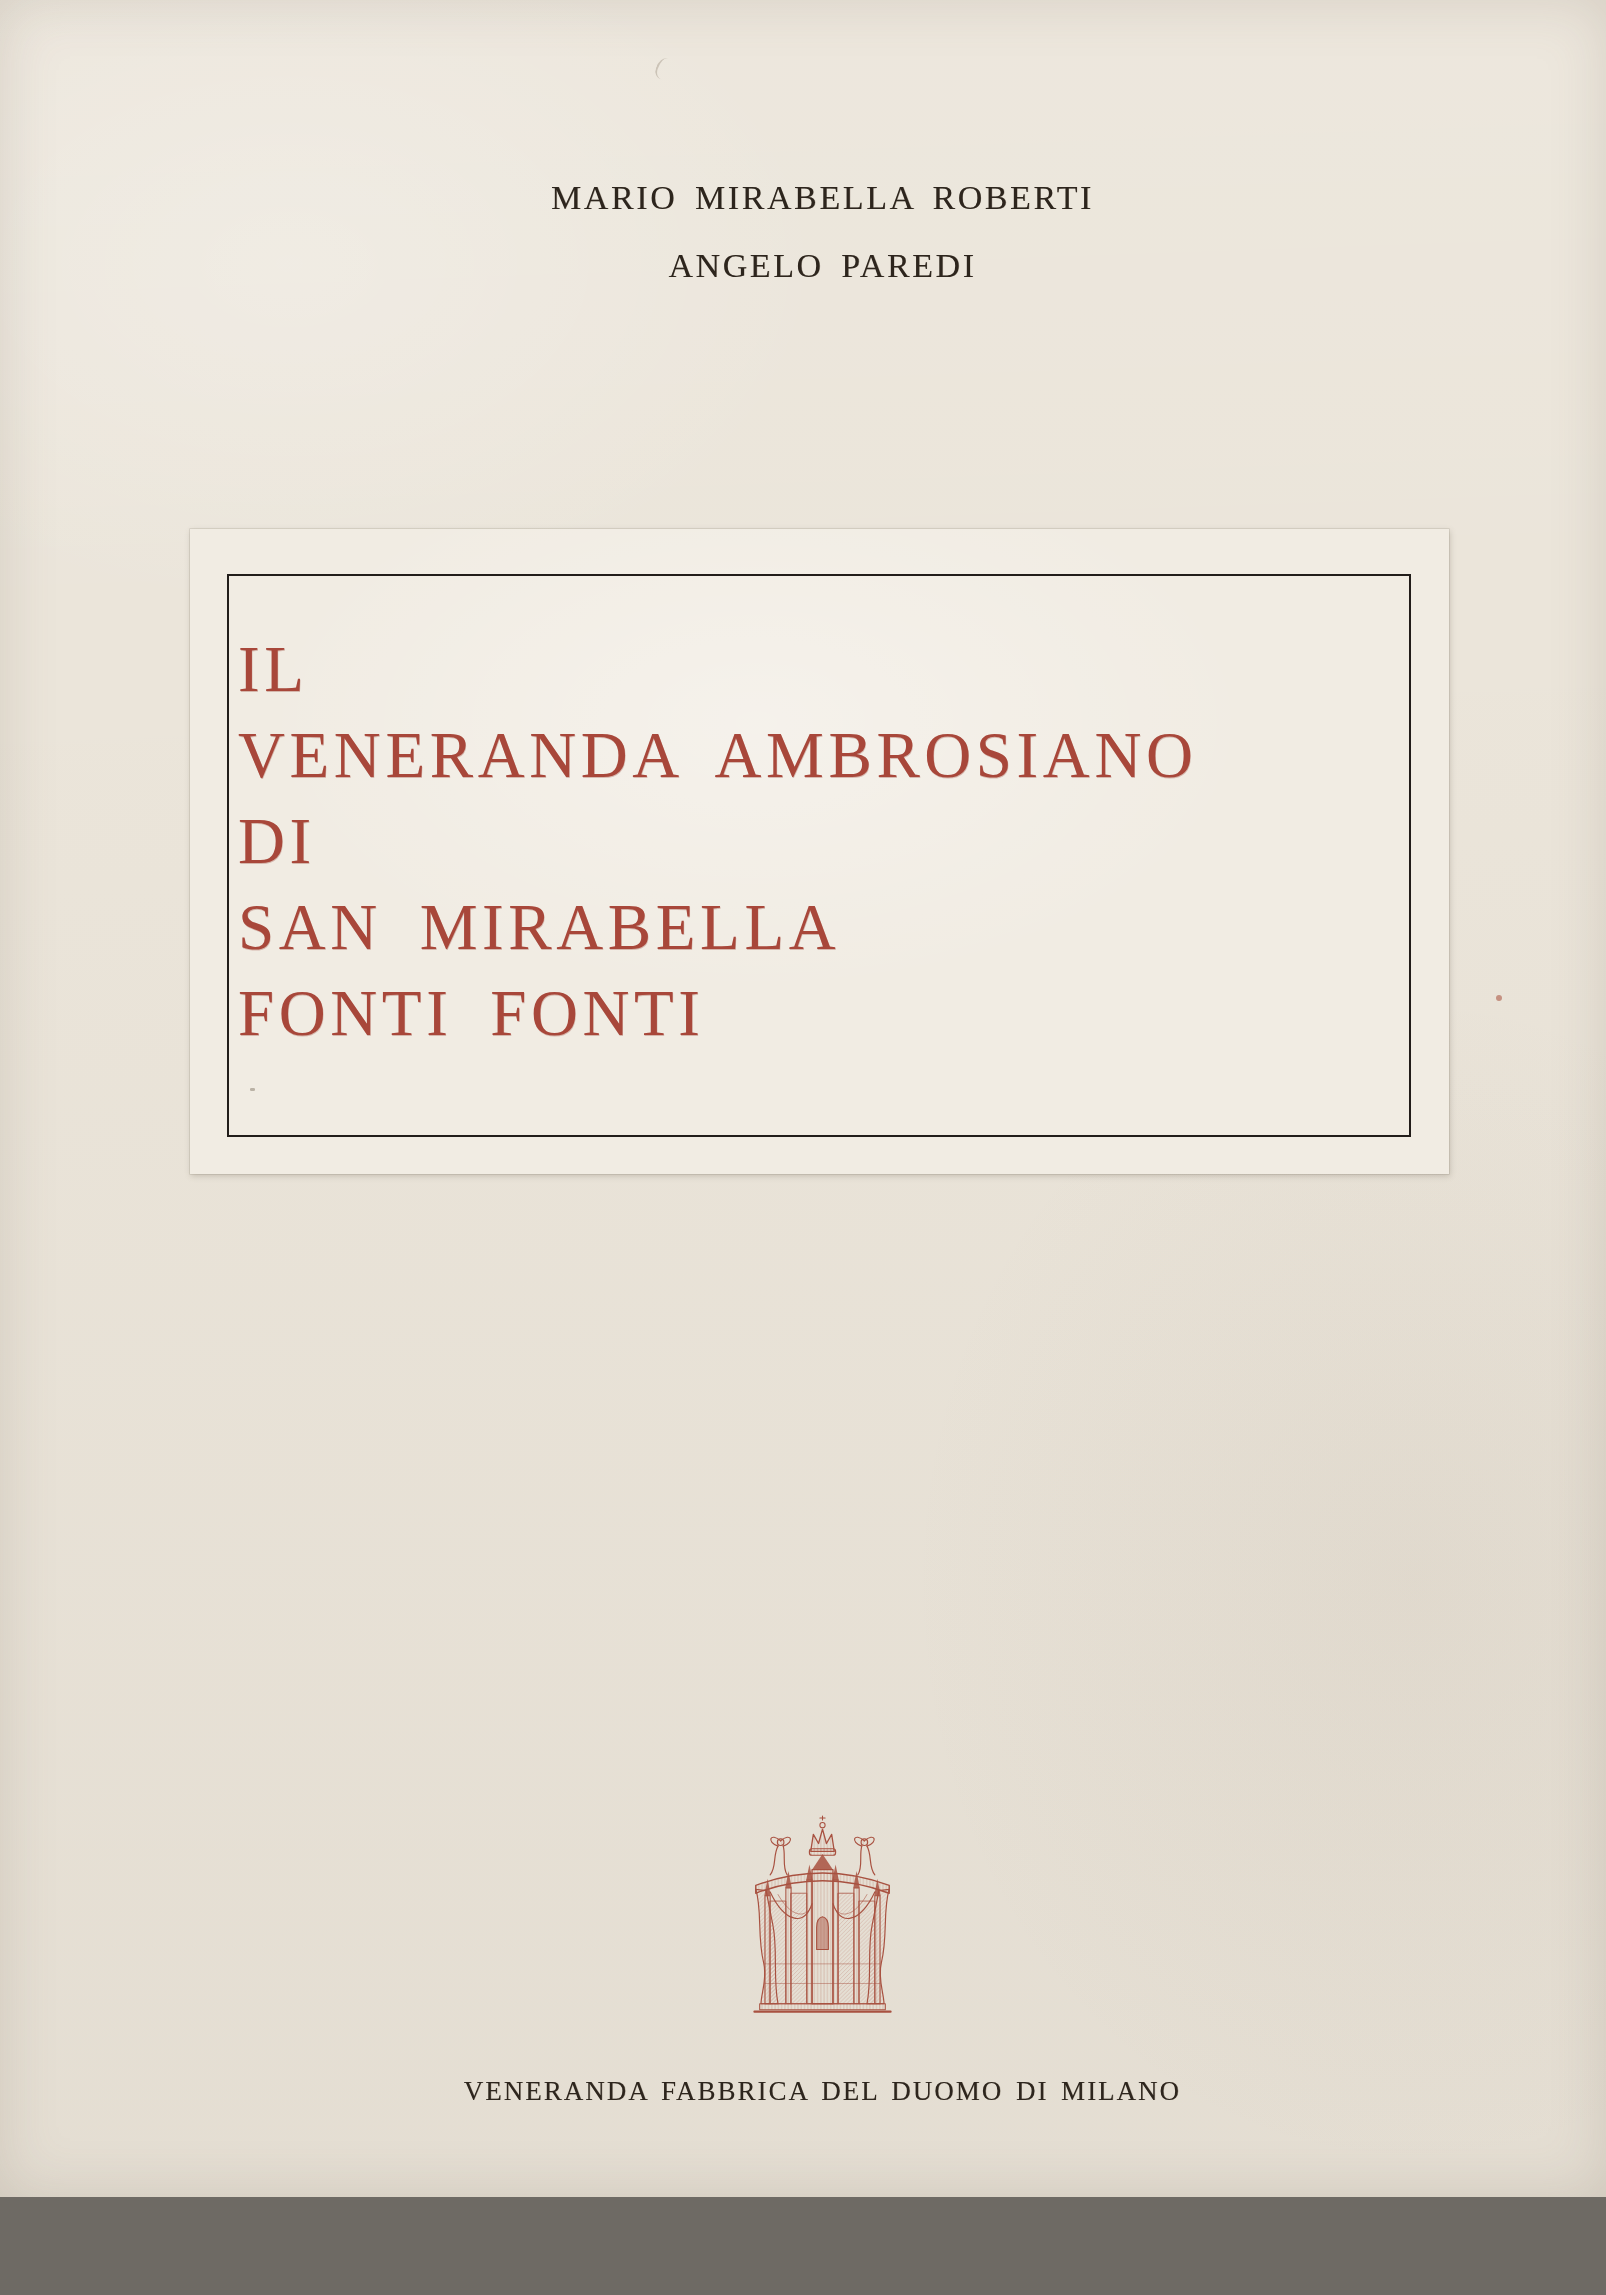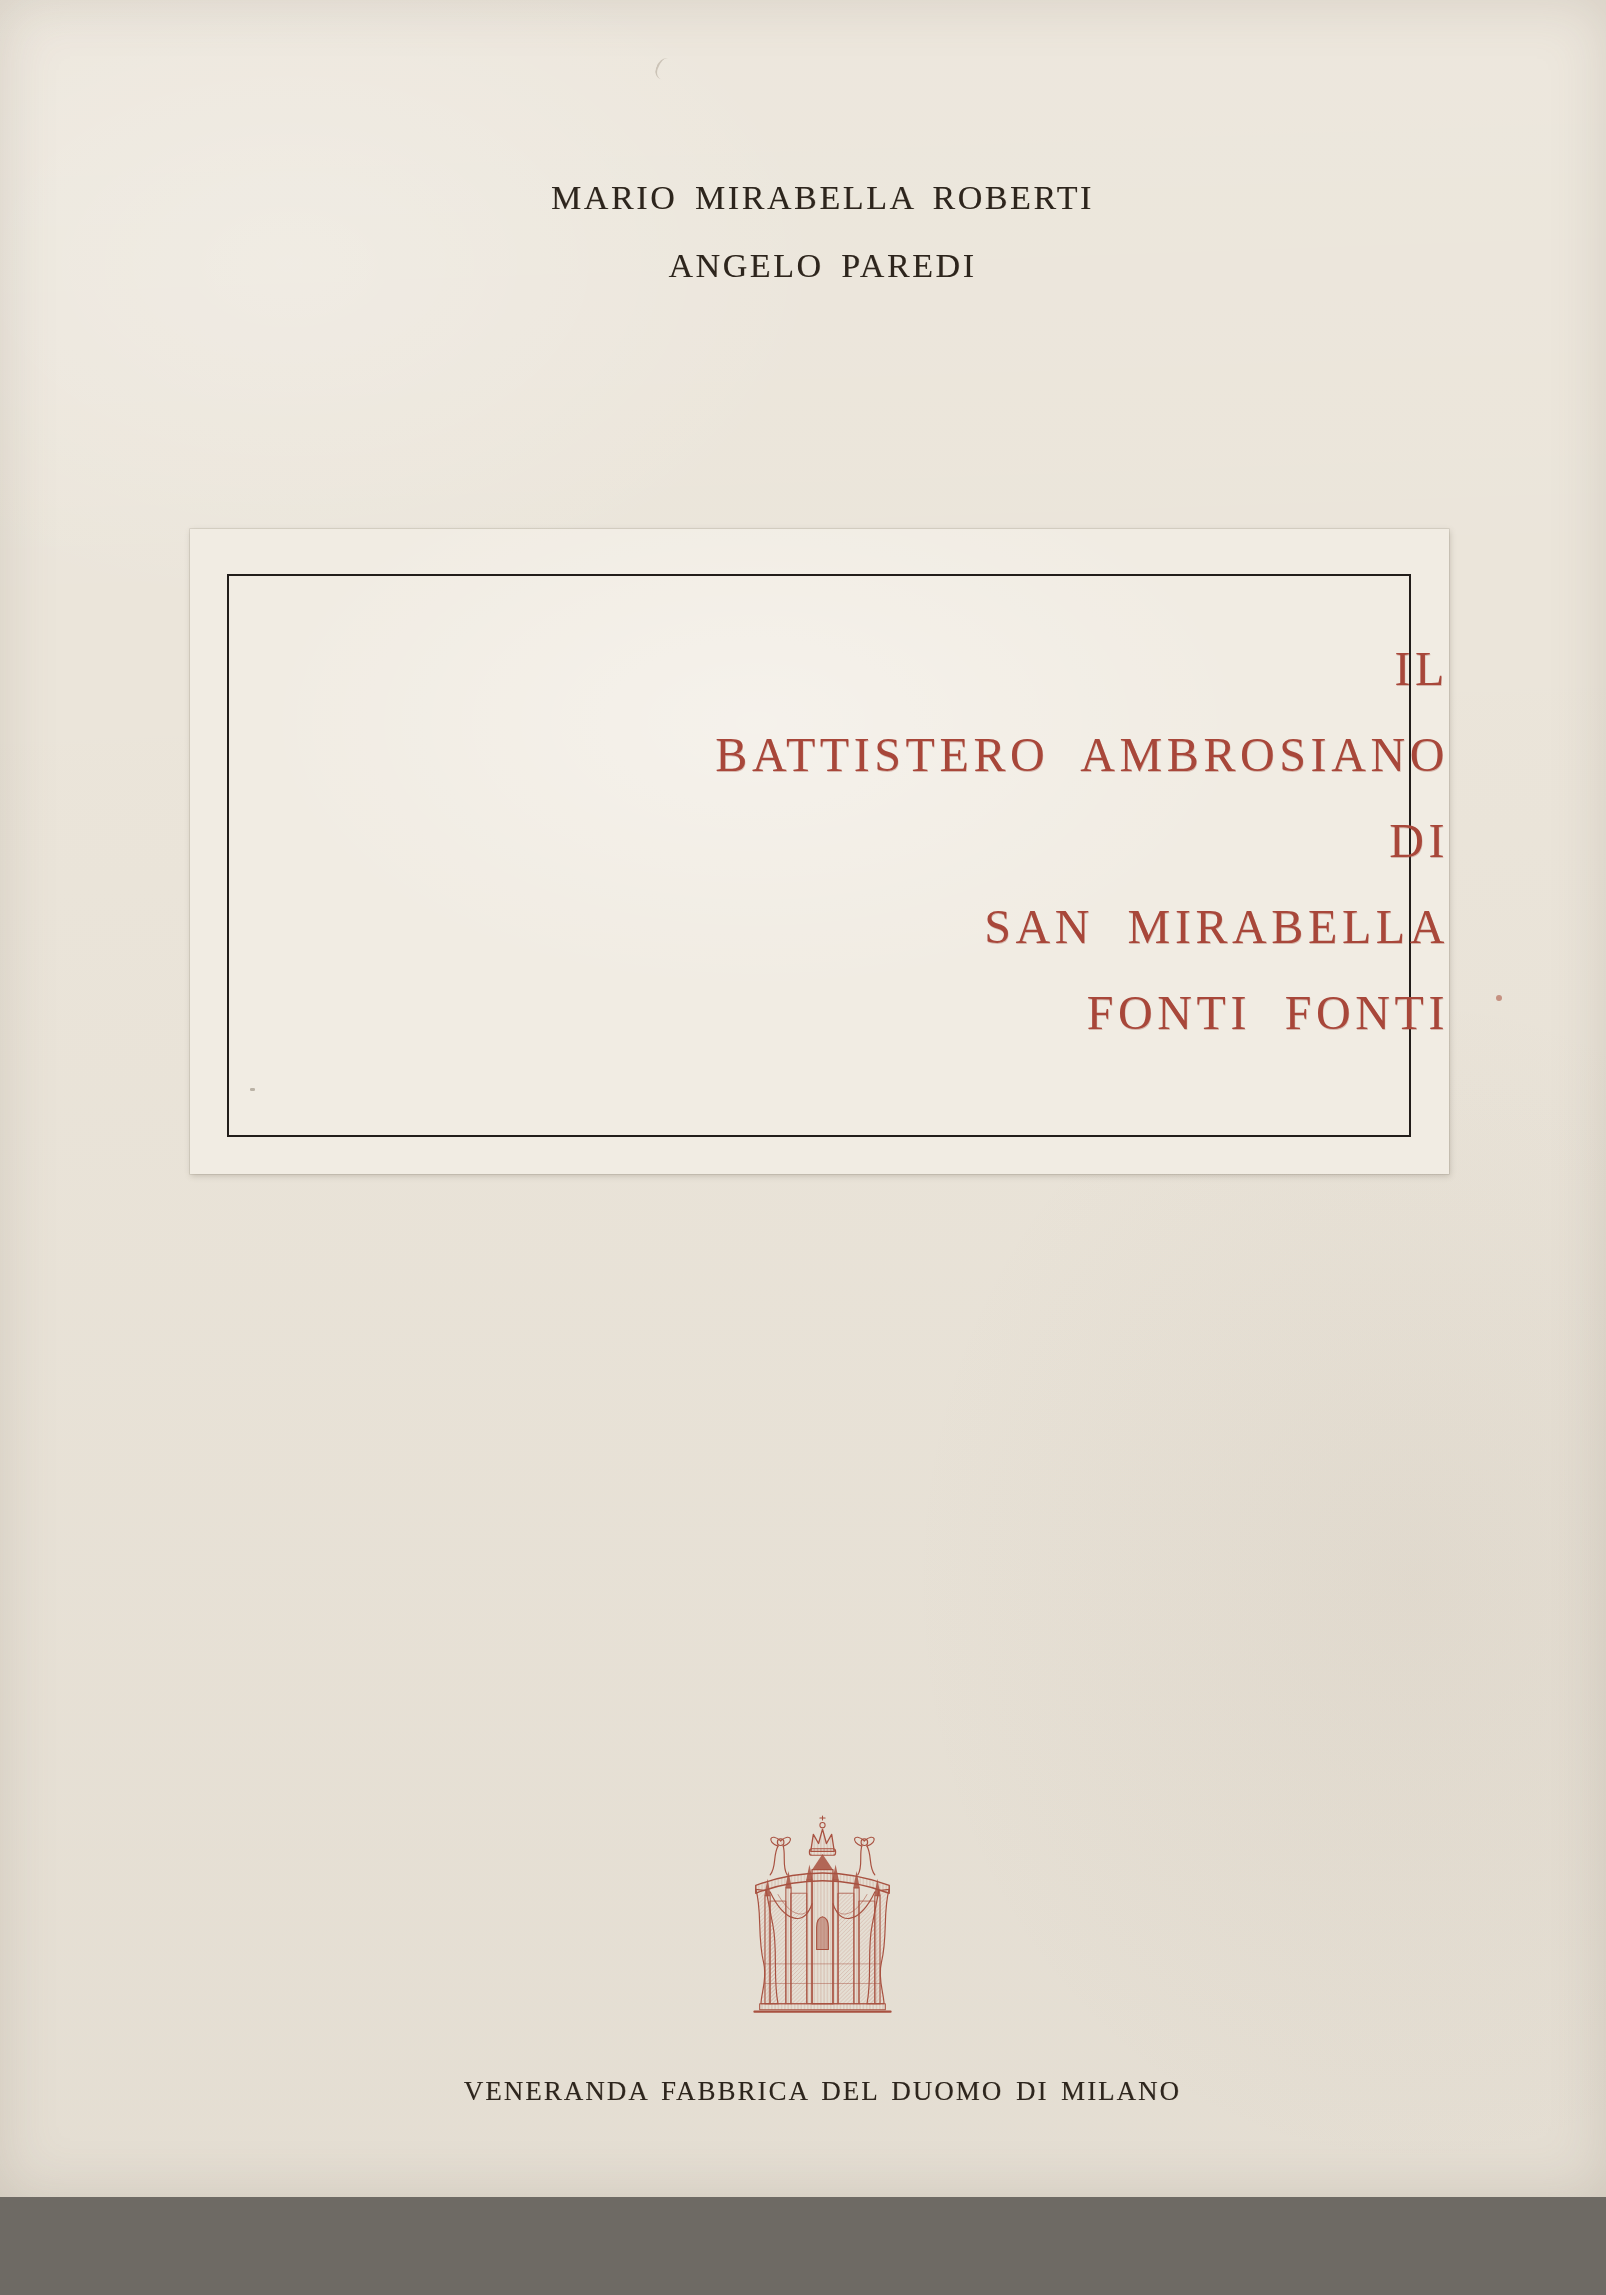--- a/index.html
+++ b/index.html
@@ -22,22 +22,22 @@
   .authors{top:164px;color:var(--ink);font-size:34px;letter-spacing:2.6px;word-spacing:6.5px;}
   .author-line{line-height:68px;white-space:nowrap;text-shadow:0.4px 0.4px 0.5px rgba(60,45,30,0.35);}
   .plate{
     position:absolute;left:190px;top:529px;width:1259px;height:645px;
     background:
       radial-gradient(720px 393px at 45% 30%, rgba(255,255,255,0.30), transparent 70%),
       var(--plate);
     box-shadow:0 0 0 0.7px rgba(125,112,94,0.22), 1.3px 2px 5.9px rgba(92,80,62,0.25);
   }
   .plate-border{position:absolute;left:37px;top:45px;right:38px;bottom:37px;border:2.6px solid var(--rule);}
-  .title-text{position:absolute;left:0;top:97px;width:100%;text-align:right;
-    color:var(--title_red);font-size:48px;letter-spacing:4.6px;word-spacing:17px;padding-left:48px;}
+  .title-text{position:absolute;left:0;top:97px;width:100%;text-align:left;
+    color:var(--title_red);font-size:65px;letter-spacing:4.6px;word-spacing:17px;padding-left:48px;}
   .title-line{line-height:86px;white-space:nowrap;text-shadow:0.5px 0.5px 0.5px rgba(150,60,45,0.30);}
   .emblem-wrap{top:1812px;color:var(--emblem);}
   .emblem-wrap svg{display:inline-block;}
   .imprint{top:2077px;color:var(--ink);font-size:27px;letter-spacing:2px;word-spacing:3.9px;line-height:29px;white-space:nowrap;text-shadow:0.3px 0.3px 0.4px rgba(60,45,30,0.35);}
   .fleck{position:absolute;border-radius:50%;}
   .fleck-red{left:1496px;top:995px;width:5.9px;height:5.9px;background:rgba(168,78,58,0.55);}
   .fleck-curl{left:656px;top:58px;width:17px;height:22px;border:0;border-left:2px solid rgba(150,138,120,0.38);border-radius:50% 50% 50% 50%/60% 60% 40% 40%;transform:rotate(18deg);background:transparent;}
   .fleck-dash{left:250px;top:1088px;width:5.2px;height:3.3px;background:rgba(120,108,92,0.45);border-radius:1.3px;}
 </style>
 </head>
@@ -47,21 +47,21 @@
 
   <div class="centered authors">
     <div class="author-line">MARIO MIRABELLA ROBERTI</div>
     <div class="author-line">ANGELO PAREDI</div>
   </div>
 
   <div class="plate">
     <div class="plate-border"></div>
     <div class="title-text">
       <div class="title-line">IL</div>
-      <div class="title-line">BATTISTERO AMBROSIANO</div>
+      <div class="title-line">VENERANDA AMBROSIANO</div>
       <div class="title-line">DI</div>
       <div class="title-line">SAN MIRABELLA</div>
       <div class="title-line">FONTI FONTI</div>
     </div>
   </div>
 
   <div class="centered emblem-wrap">
     <svg width="157" height="203" viewBox="0 0 240 310" fill="none" stroke="currentColor" stroke-width="2" stroke-linecap="round" stroke-linejoin="round">
       <defs>
         <pattern id="pv" width="5" height="5" patternUnits="userSpaceOnUse">

